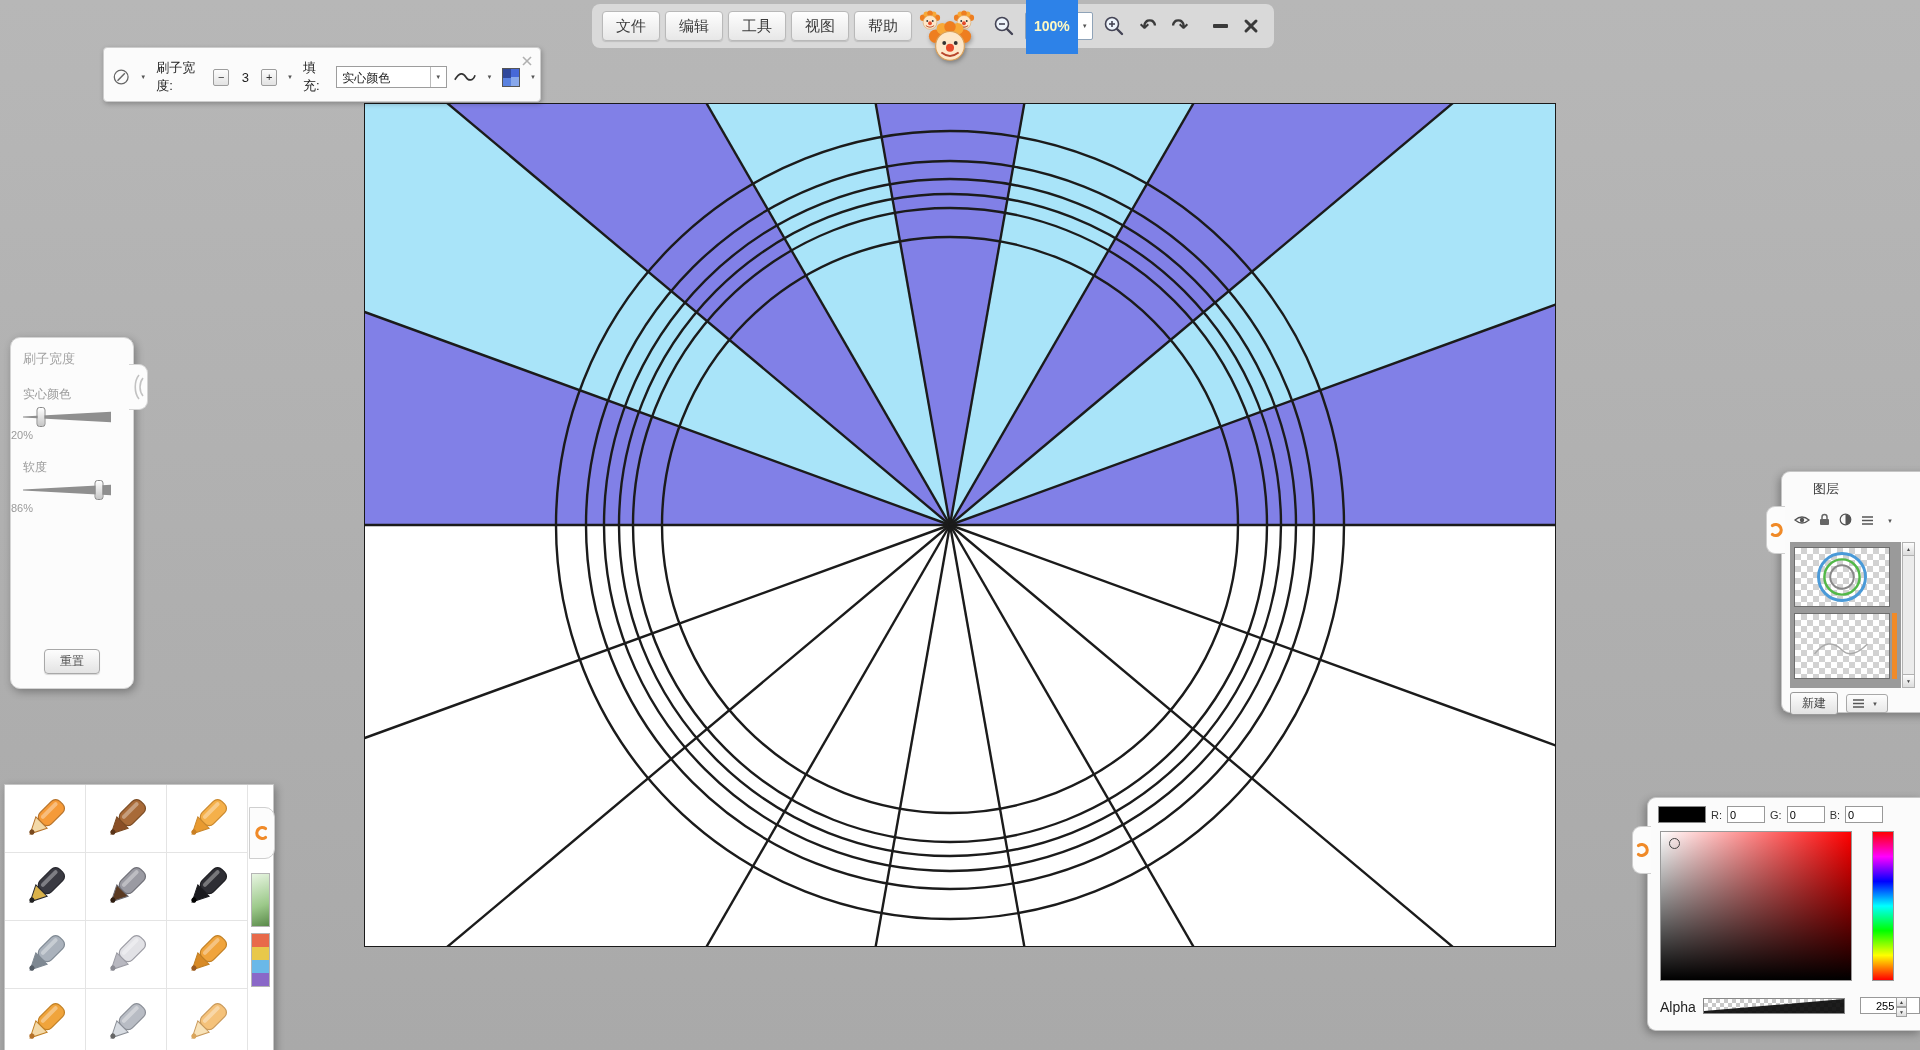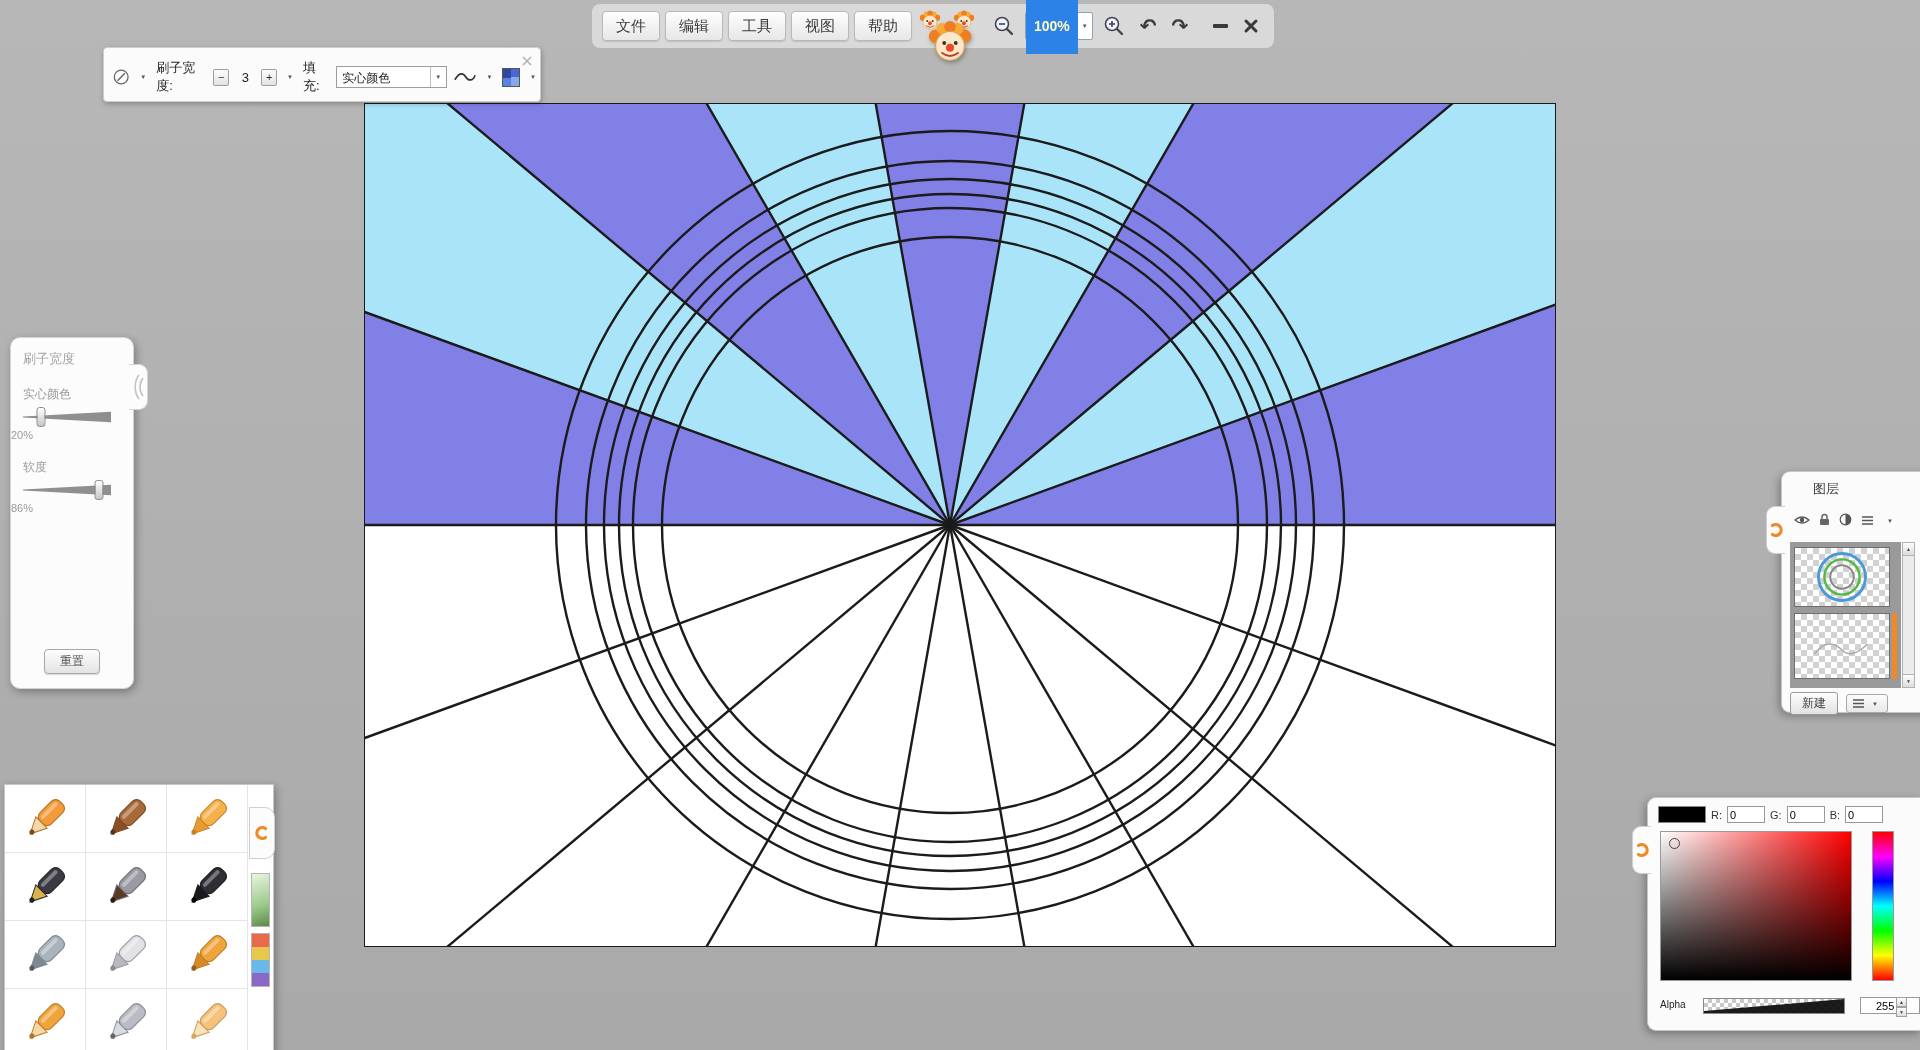--- a/index.html
+++ b/index.html
@@ -106,21 +106,21 @@
   
   #color-panel{position:absolute;left:1647px;top:797px;width:273px;height:232px;background:#fbfbfb;
     border:1px solid #c6c6c6;border-right:none;border-radius:9px 0 0 9px;box-shadow:-2px 3px 8px rgba(0,0,0,.3);}
   .c-row1{position:absolute;left:10px;top:8px;display:flex;align-items:center;gap:5px;font-size:11px;color:#333;}
   .big-swatch{width:46px;height:15px;border:1px solid #888;}
   .rgb-in{width:32px;height:15px;font-size:11px;border:1px solid #999;padding:0 2px;font-family:"Liberation Sans",sans-serif;}
   .sv-square{position:absolute;left:12px;top:33px;width:190px;height:148px;border:1px solid #999;
     background:linear-gradient(to top,#000,rgba(0,0,0,0)),linear-gradient(to right,#fff,#f00);}
   .sv-cursor{position:absolute;left:8px;top:6px;width:9px;height:9px;border:1.5px solid #444;border-radius:50%;}
   .hue-bar{position:absolute;left:224px;top:33px;width:20px;height:148px;border:1px solid #999;}
-  .alpha-label{position:absolute;left:12px;top:201px;font-size:10px;color:#222;}
+  .alpha-label{position:absolute;left:12px;top:201px;font-size:14px;color:#222;}
   .alpha-track{position:absolute;left:55px;top:200px;width:140px;height:14px;border:1px solid #888;
     background-image:
       linear-gradient(45deg,#c8c8c8 25%,transparent 25%,transparent 75%,#c8c8c8 75%),
       linear-gradient(45deg,#c8c8c8 25%,transparent 25%,transparent 75%,#c8c8c8 75%);
     background-size:8px 8px;background-position:0 0,4px 4px;background-color:#fff;}
   .alpha-fill{position:absolute;inset:0;background:rgba(10,10,10,.92);
     clip-path:polygon(0 86%,100% 0,100% 100%,0 100%);}
   .alpha-in{position:absolute;left:212px;top:199px;width:28px;height:15px;font-size:11px;border:1px solid #999;
     padding:0 15px;font-family:"Liberation Sans",sans-serif;}
   .spinner{position:absolute;left:248px;top:199px;width:11px;height:17px;display:flex;flex-direction:column;}

